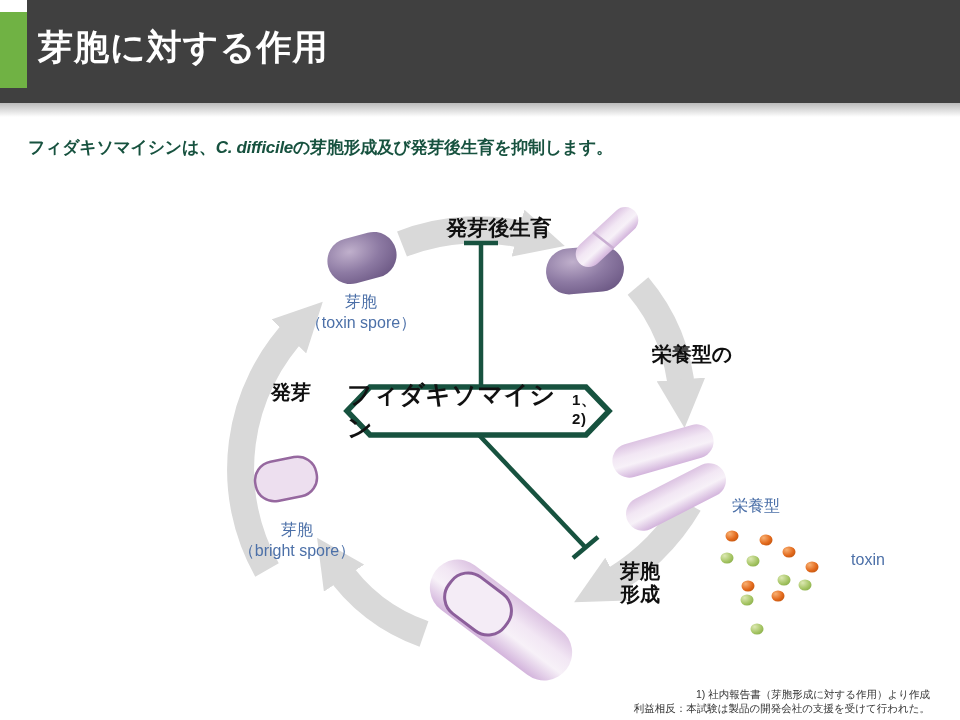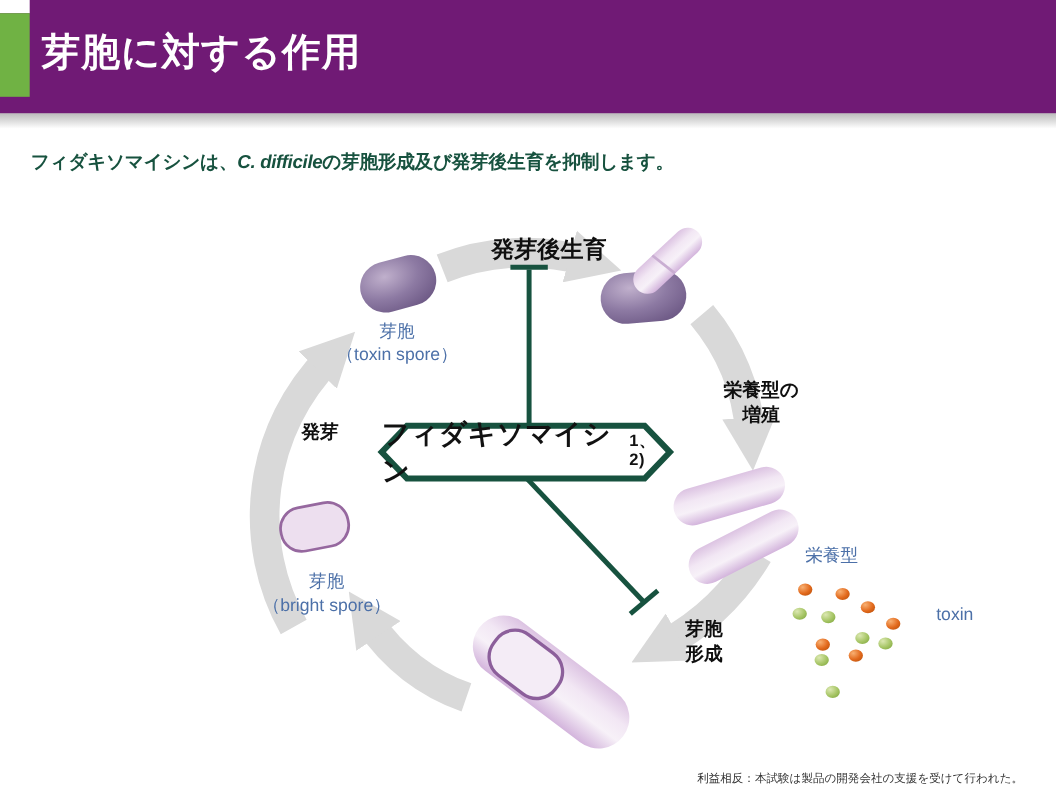--- a/index.html
+++ b/index.html
@@ -5,21 +5,21 @@
   html,body{margin:0;padding:0;}
   body{
     width:960px;height:720px;position:relative;overflow:hidden;
     background:#ffffff;
     font-family:"Liberation Sans","DejaVu Sans",sans-serif;
     -webkit-font-smoothing:antialiased;
   }
   
   .header{
     position:absolute;left:0;top:0;width:960px;height:103px;
-    background:#701a75;
+    background:#404040;
   }
   .header-notch{
     position:absolute;left:0;top:0;width:27px;height:12px;background:#ffffff;
   }
   .header-accent{
     position:absolute;left:0;top:12px;width:27px;height:76px;background:#70b244;
   }
   .page-title{
     position:absolute;left:38px;top:24px;margin:0;
     font-size:35px;font-weight:bold;color:#ffffff;letter-spacing:1px;
@@ -31,21 +31,21 @@
   
   .lead{
     position:absolute;left:28px;top:136px;margin:0;width:910px;
     font-size:17px;font-weight:bold;color:#17523f;letter-spacing:-0.3px;white-space:nowrap;
   }
   .lead em{font-style:italic;font-weight:bold;}
   
   .art{position:absolute;left:0;top:0;}
   .lbl{position:absolute;margin:16px;}
   .stage{
-    font-size:17px;font-weight:bold;color:#0f0f0f;text-align:center;line-height:23px;
+    font-size:20px;font-weight:bold;color:#0f0f0f;text-align:center;line-height:23px;
   }
   .blue{
     font-size:16px;color:#4c70a8;text-align:center;line-height:21px;
   }
   .stage-top{left:383px;top:200px;width:200px;font-size:21px;}
   .lbl-dark-spore{left:245px;top:275px;width:200px;}
   .stage-right{left:596px;top:327px;width:160px;}
   .lbl-vegetative{left:716px;top:479px;width:120px;text-align:left;}
   .lbl-toxin{left:812px;top:533px;width:80px;text-align:center;}
   .stage-bottom{left:564px;top:544px;width:120px;}
@@ -173,21 +173,20 @@
   <span>発芽後生育</span>
 </div>
 
 <div class="lbl blue lbl-dark-spore">
   <span style="display:block">芽胞</span>
   <span style="display:block">（toxin spore）</span>
 </div>
 
 <div class="lbl stage stage-right">
   <span style="display:block">栄養型の</span>
-  <span style="display:block">増殖</span>
 </div>
 
 <div class="lbl blue lbl-vegetative">
   <span>栄養型</span>
 </div>
 
 <div class="lbl blue lbl-toxin">
   <span>toxin</span>
 </div>
 
@@ -204,14 +203,15 @@
 <div class="lbl stage stage-left">
   <span>発芽</span>
 </div>
 
 <div class="drug-label">
   <span>フィダキソマイシン</span>
     <sup>1、2)</sup>
 </div>
 
 <div class="footnotes">
+  <div>1) 社内報告書（芽胞形成に対する作用）より作成</div>
   <div>利益相反：本試験は製品の開発会社の支援を受けて行われた。</div>
 </div>
 
 </body></html>

